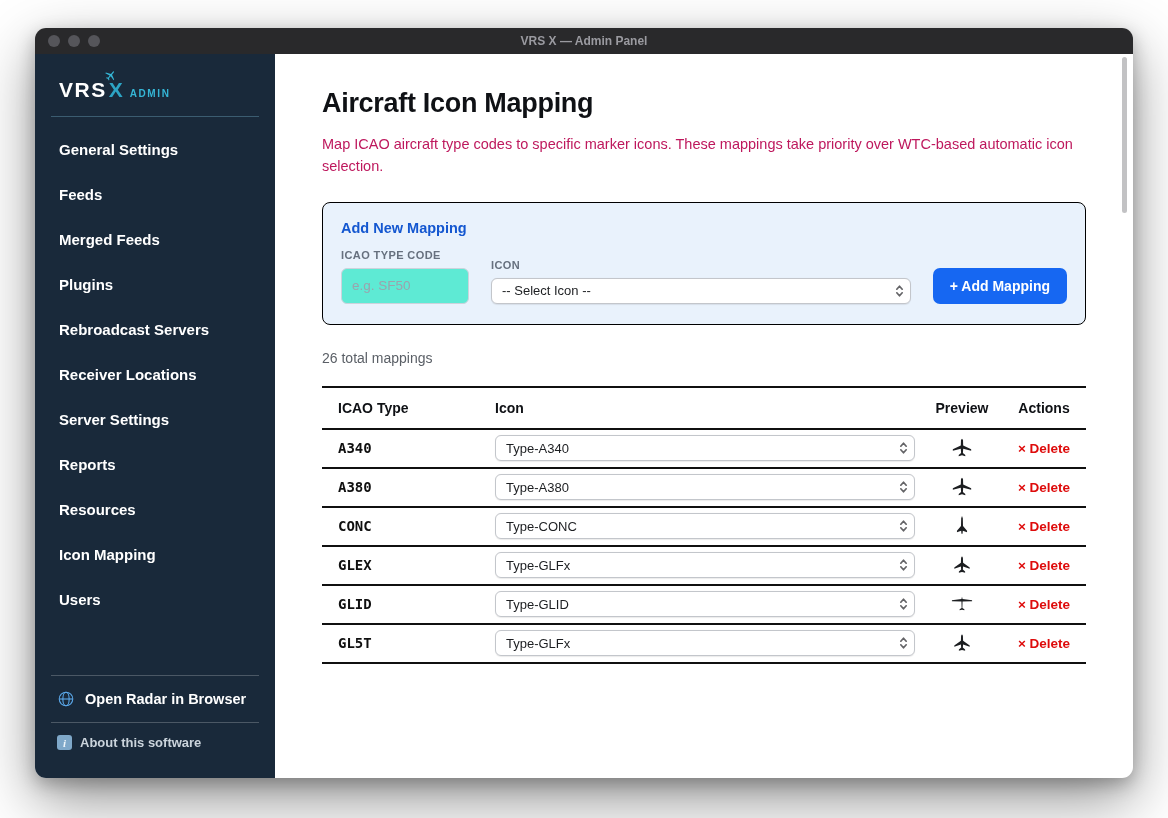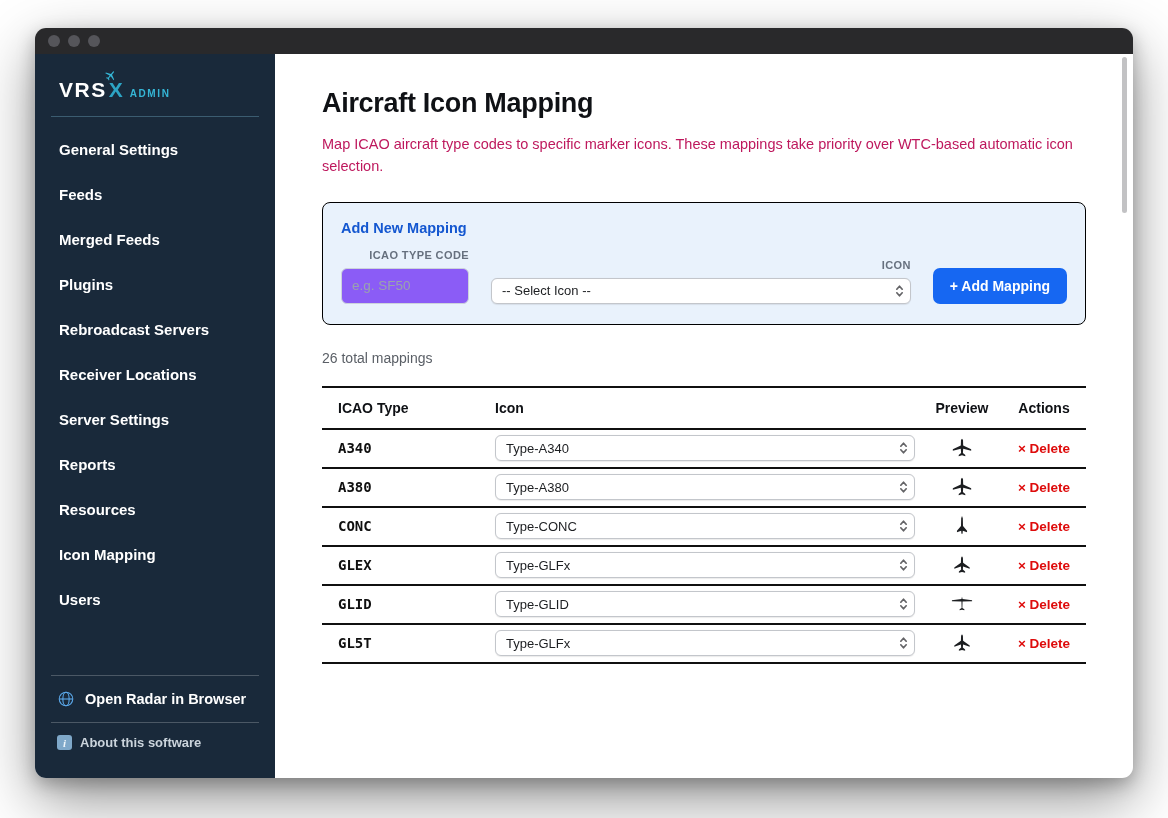--- a/index.html
+++ b/index.html
@@ -50,22 +50,22 @@
   }
 
   
   .content { flex:1; min-width:0; background:#fff; padding:34px 47px 0; overflow:hidden;border-radius:25px; }
   .page-title { margin:0 0 14px; font-size:27px; font-weight:800; color:#0f1115; letter-spacing:-.3px; }
   .page-desc { margin:0 0 24px; font-size:14.5px; line-height:1.55; color:#be185d; }
 
   .add-panel { background:var(--panel-bg,#e9f2fc); border:1px solid #000000; border-radius:8px; padding:17px 18px 20px; margin-bottom:25px; }
   .add-panel-title { margin:0 0 13px; font-size:14.5px; font-weight:700; color:var(--panel-title-blue,#1457d0); }
   .add-form { display:flex; align-items:flex-end; gap:22px; }
-  .f-label { display:block; font-size:11px; font-weight:700; color:#66707e; letter-spacing:.4px; margin-bottom:7px;text-align:right; }
-  .icao-input { width:128px; height:36px; border:1px solid #ccd3dc; border-radius:6px; background:#8b5cf6; padding:0 10px; font-size:13.5px; font-family:inherit; color:#222; }
+  .f-label { display:block; font-size:11px; font-weight:700; color:#66707e; letter-spacing:.4px; margin-bottom:7px; }
+  .icao-input { width:128px; height:36px; border:1px solid #ccd3dc; border-radius:6px; background:#5eead4; padding:0 10px; font-size:13.5px; font-family:inherit; color:#222; }
   input::placeholder { color:#9aa3ad; }
   .field-icon { flex:1; min-width:0; }
   .select {
     height:26px; background:#fff; border:1px solid #c3c6cb; border-radius:6px;
     display:flex; align-items:center; justify-content:space-between;
     padding:0 5px 0 10px; font-size:13px; color:#1c1e21; cursor:pointer;
     box-shadow:0 .5px 1px rgba(0,0,0,.08);
   }
   .sel-val { overflow:hidden; text-overflow:ellipsis; white-space:nowrap; }
   .stepper { width:11px; height:16px; stroke:#636366; fill:none; stroke-width:1.7; stroke-linecap:round; stroke-linejoin:round; flex:0 0 auto; margin-left:8px; }
@@ -119,20 +119,21 @@
   </symbol>
 </svg>
 
 <div class="window">
   <div class="titlebar">
     <div class="traffic">
       <span class="tl"></span>
       <span class="tl"></span>
       <span class="tl"></span>
     </div>
+    <div class="titlebar-title">VRS X — Admin Panel</div>
   </div>
 
   <div class="window-body">
     <aside class="sidebar">
       <div class="logo">
         <span class="logo-vrs">VRS</span>
         <span class="logo-xwrap">
           <svg class="logo-plane">
               <use href="#icon-airliner"></use>
             </svg>

